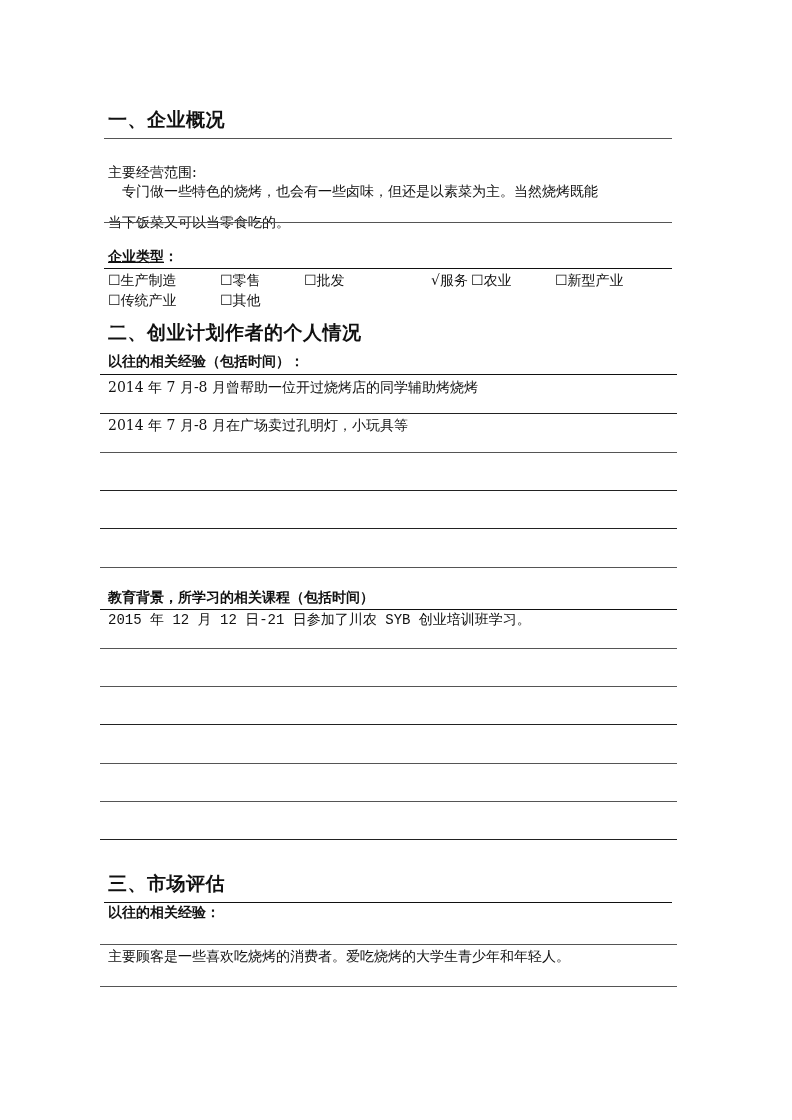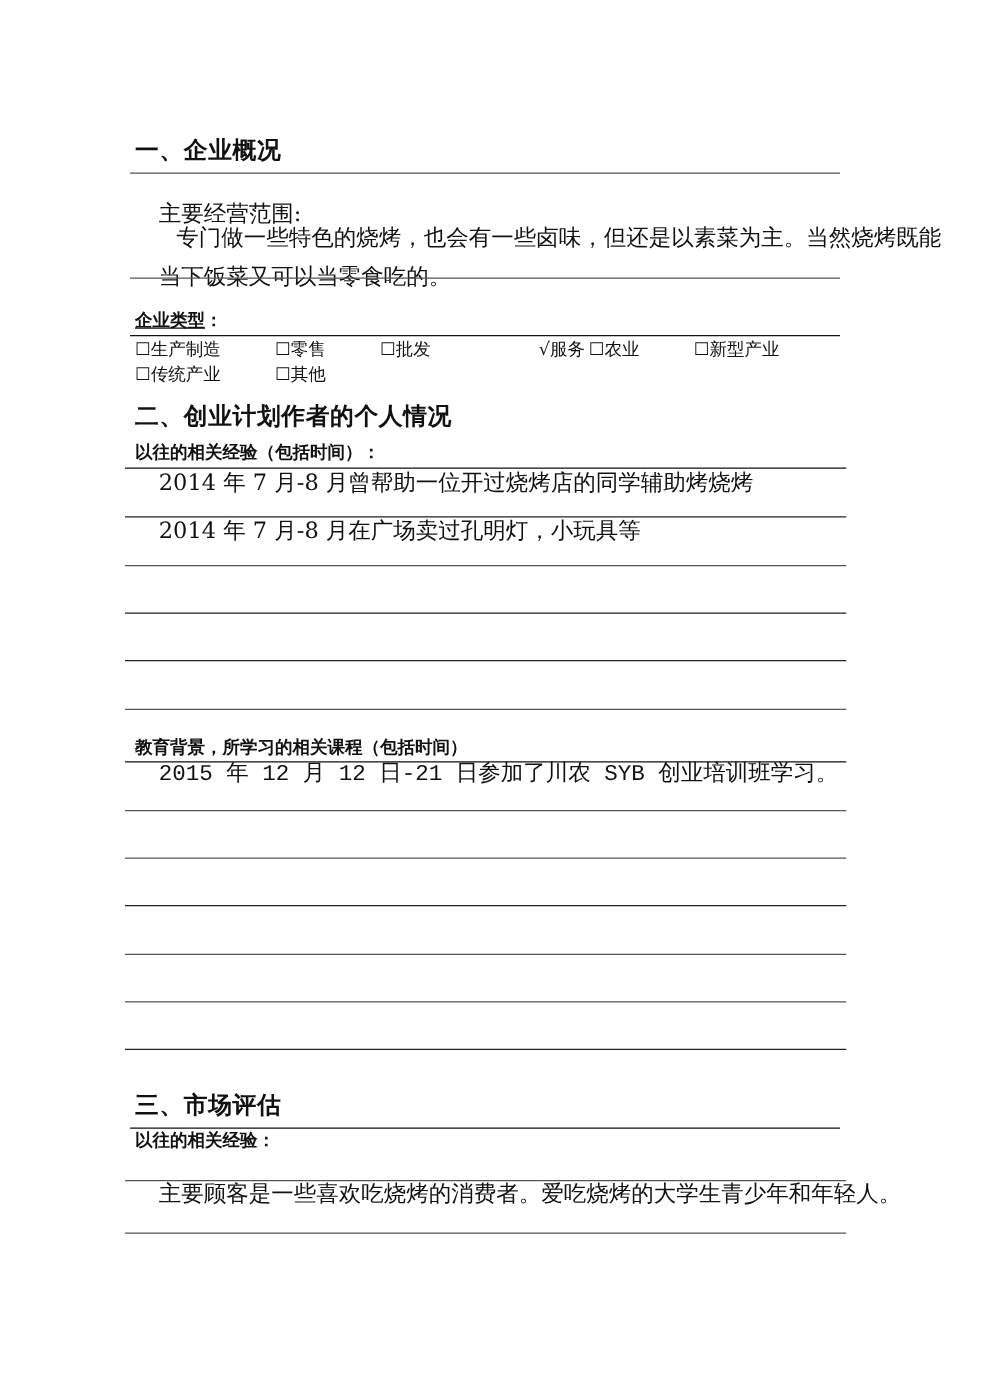--- a/index.html
+++ b/index.html
@@ -1,21 +1,21 @@
 <!DOCTYPE html>
 <html><head>
 <meta charset="utf-8">
 <style>
   html, body { margin: 0; padding: 0; background: #ffffff; }
   body { width: 792px; height: 1120px; position: relative; overflow: hidden;
          font-family: "DejaVu Serif", "Liberation Serif", serif; color: #111; }
   .abs { position: absolute; }
   .h1 { font-family: Liberation Sans, sans-serif; font-size: 19px; font-weight: bold; letter-spacing: 0.5px; white-space: nowrap; }
   .h2 { font-family: "DejaVu Sans", "Liberation Sans", sans-serif; font-size: 14px; font-weight: bold; white-space: nowrap; }
-  .txt { font-size: 18px; white-space: nowrap; line-height: 20px; margin-left: 19px; }
+  .txt { font-size: 14px; white-space: nowrap; line-height: 20px; }
   .rule { position: absolute; height: 0; border-top: 1px solid #222; }
   .rule.thick { border-top: 1.5px solid #111; }
   .rule.gray { border-top: 1px solid #555; }
   .underline { text-decoration: underline; }
   .cb { position: absolute; font-size: 14px; white-space: nowrap; line-height: 20px; }
 </style>
 </head>
 <body>
 
 <div class="abs h1" style="left:108px; top:107px;">一、企业概况</div>

